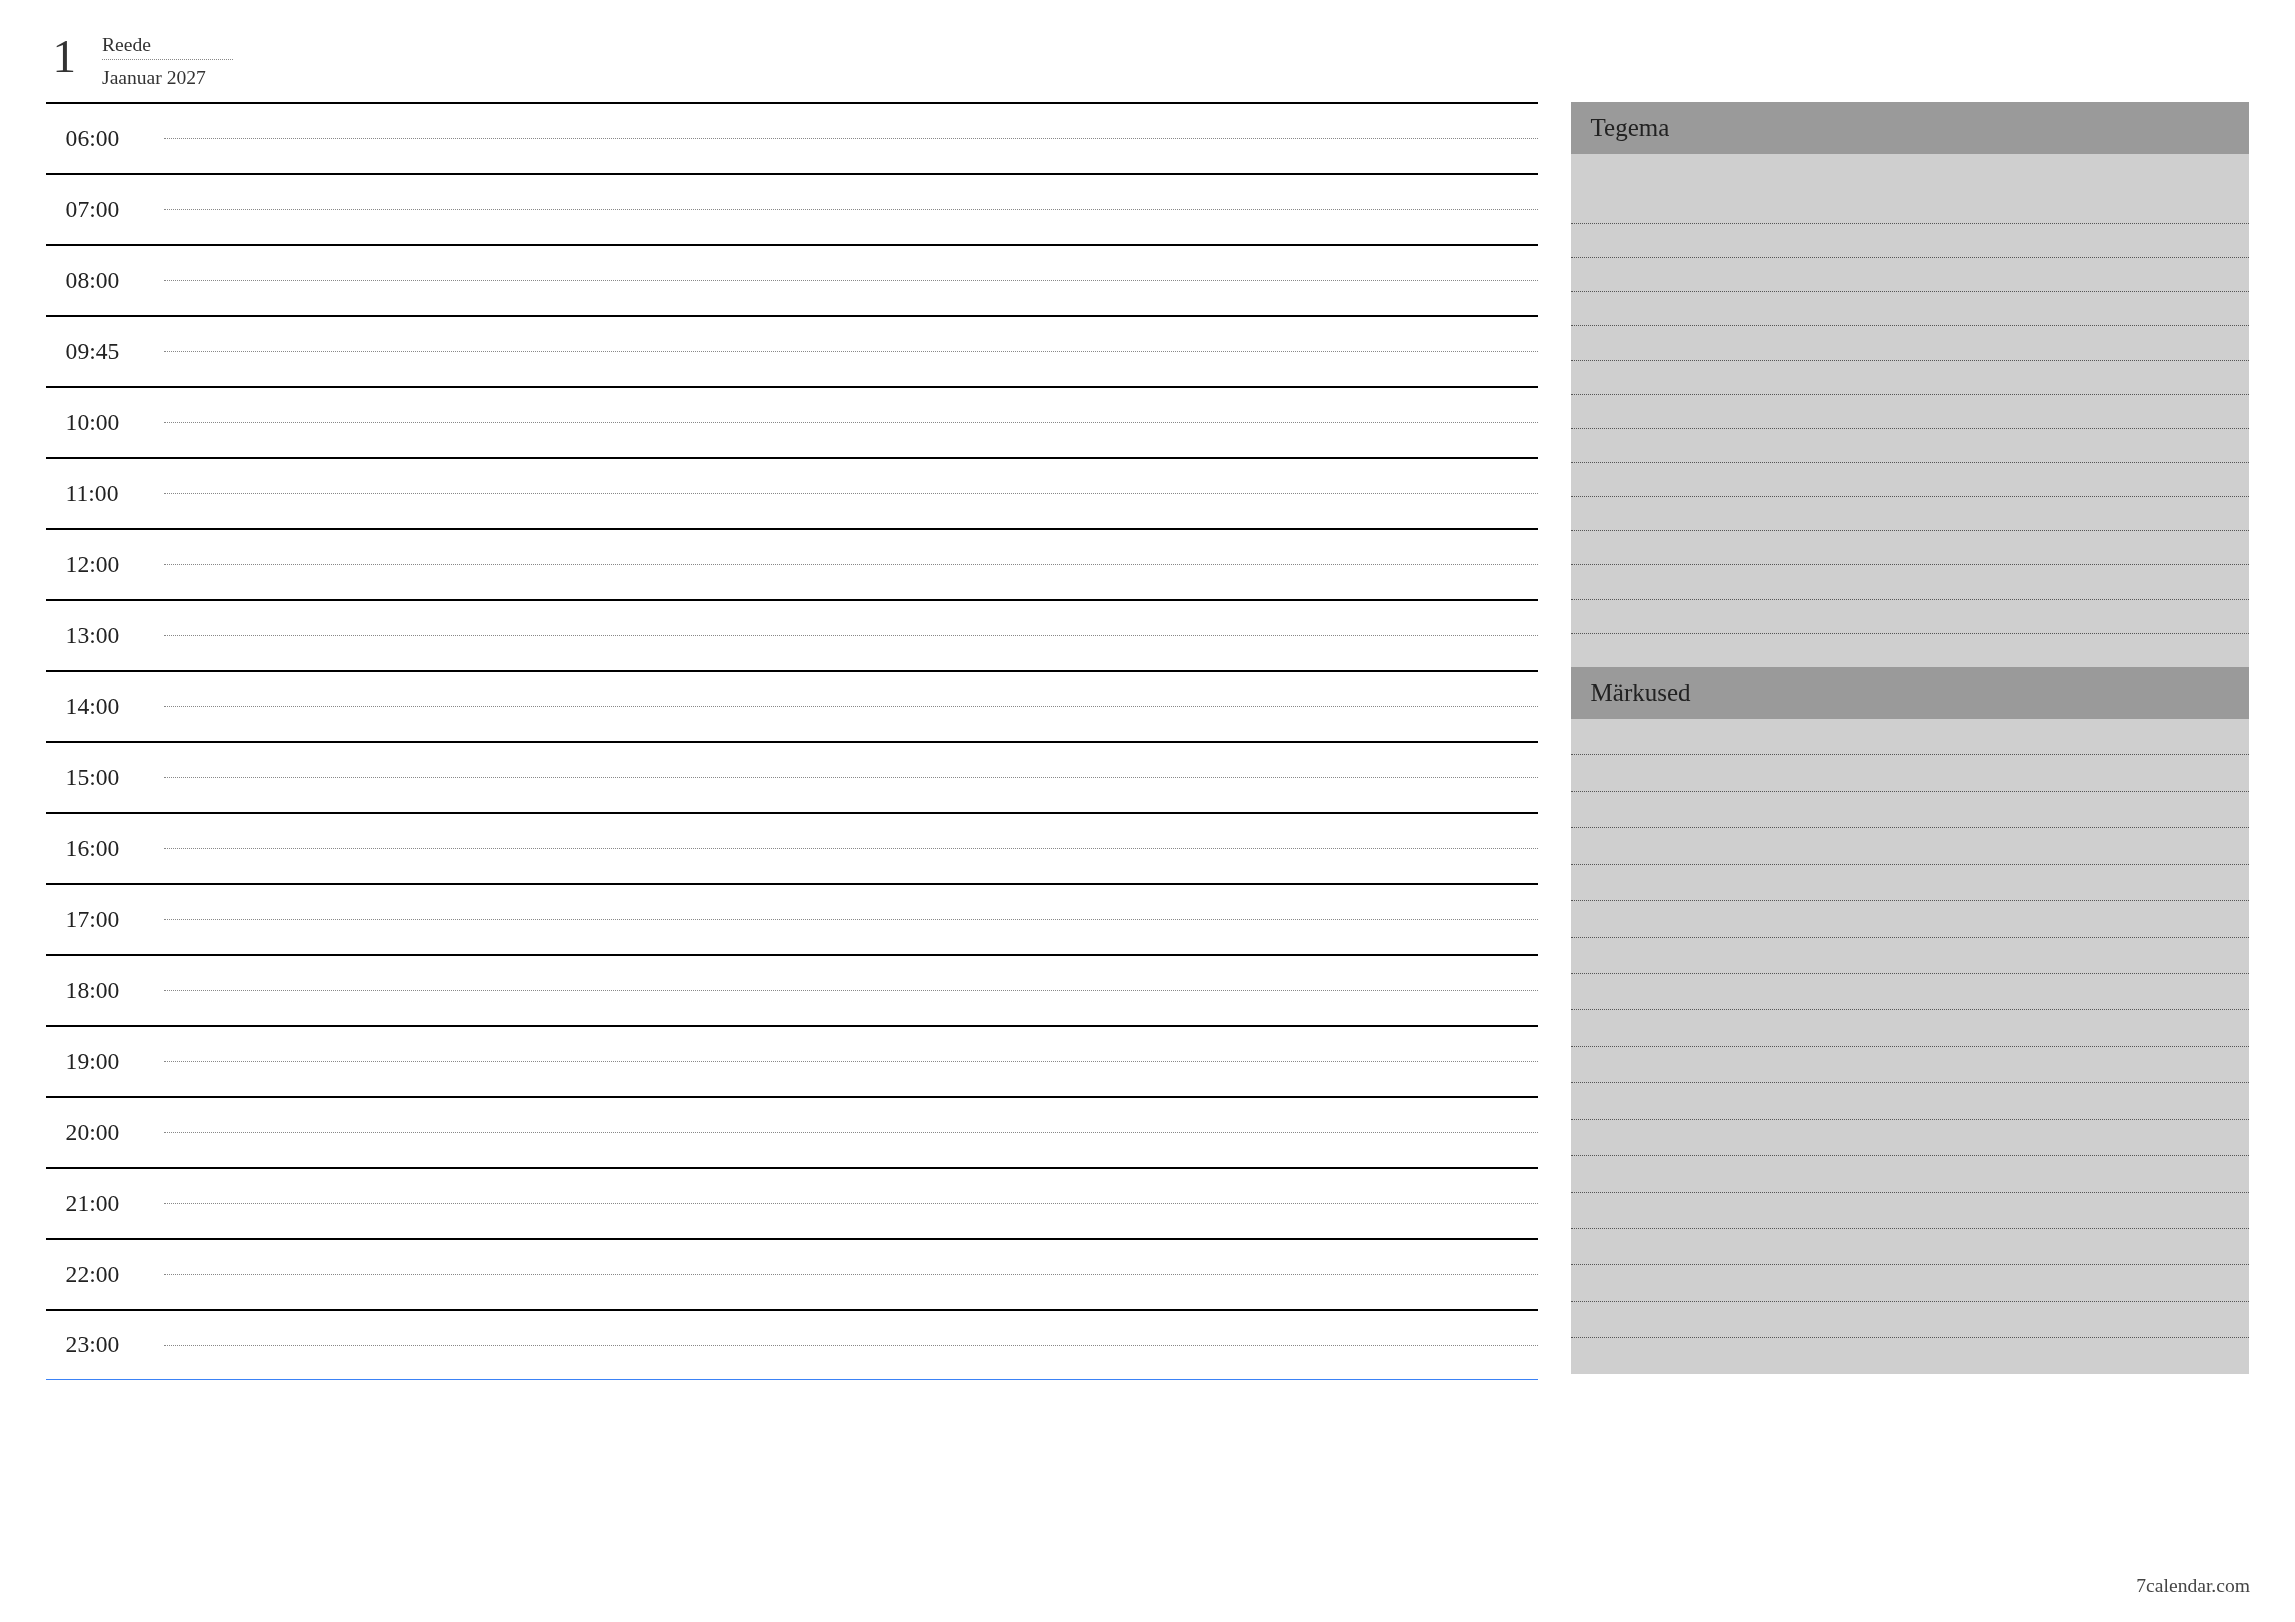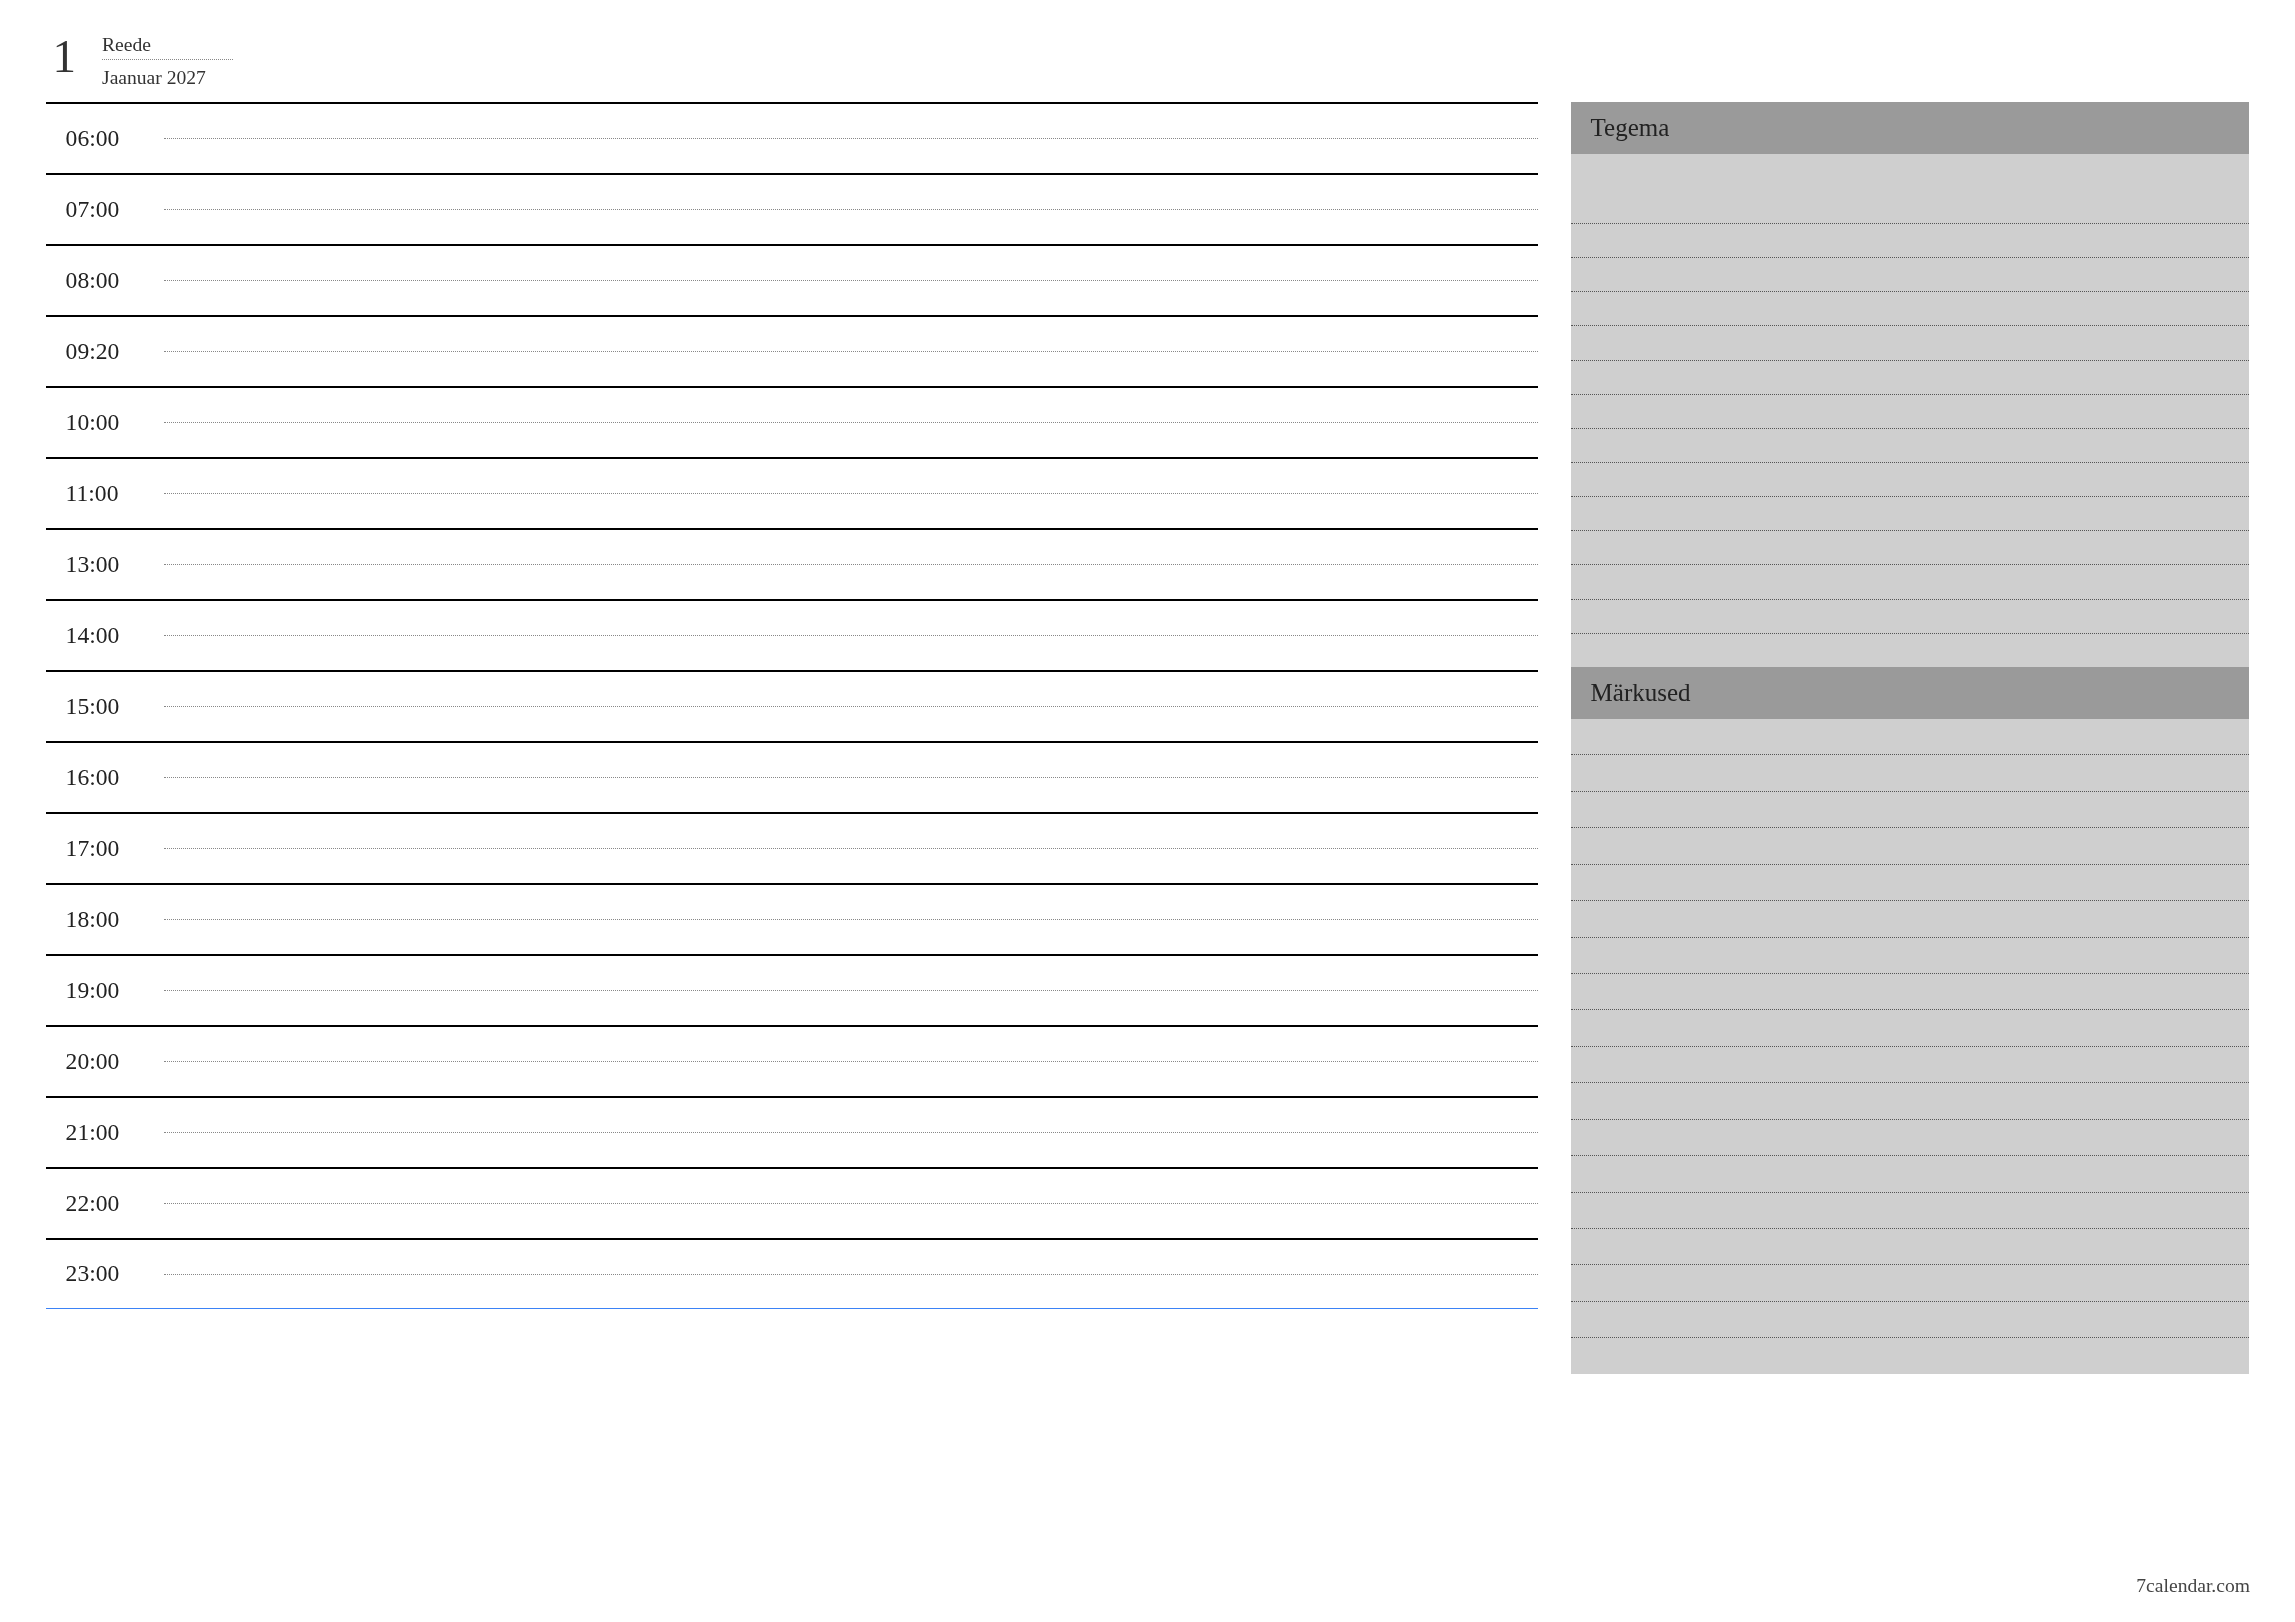--- a/index.html
+++ b/index.html
@@ -129,27 +129,30 @@
       <div class="hour-row">
         <div class="hour-label">06:00</div>
       </div>
       <div class="hour-row">
         <div class="hour-label">07:00</div>
       </div>
       <div class="hour-row">
         <div class="hour-label">08:00</div>
       </div>
       <div class="hour-row">
-        <div class="hour-label">09:20</div>
+        <div class="hour-label">09:45</div>
       </div>
       <div class="hour-row">
         <div class="hour-label">10:00</div>
       </div>
       <div class="hour-row">
         <div class="hour-label">11:00</div>
+      </div>
+      <div class="hour-row">
+        <div class="hour-label">12:00</div>
       </div>
       <div class="hour-row">
         <div class="hour-label">13:00</div>
       </div>
       <div class="hour-row">
         <div class="hour-label">14:00</div>
       </div>
       <div class="hour-row">
         <div class="hour-label">15:00</div>
       </div>

